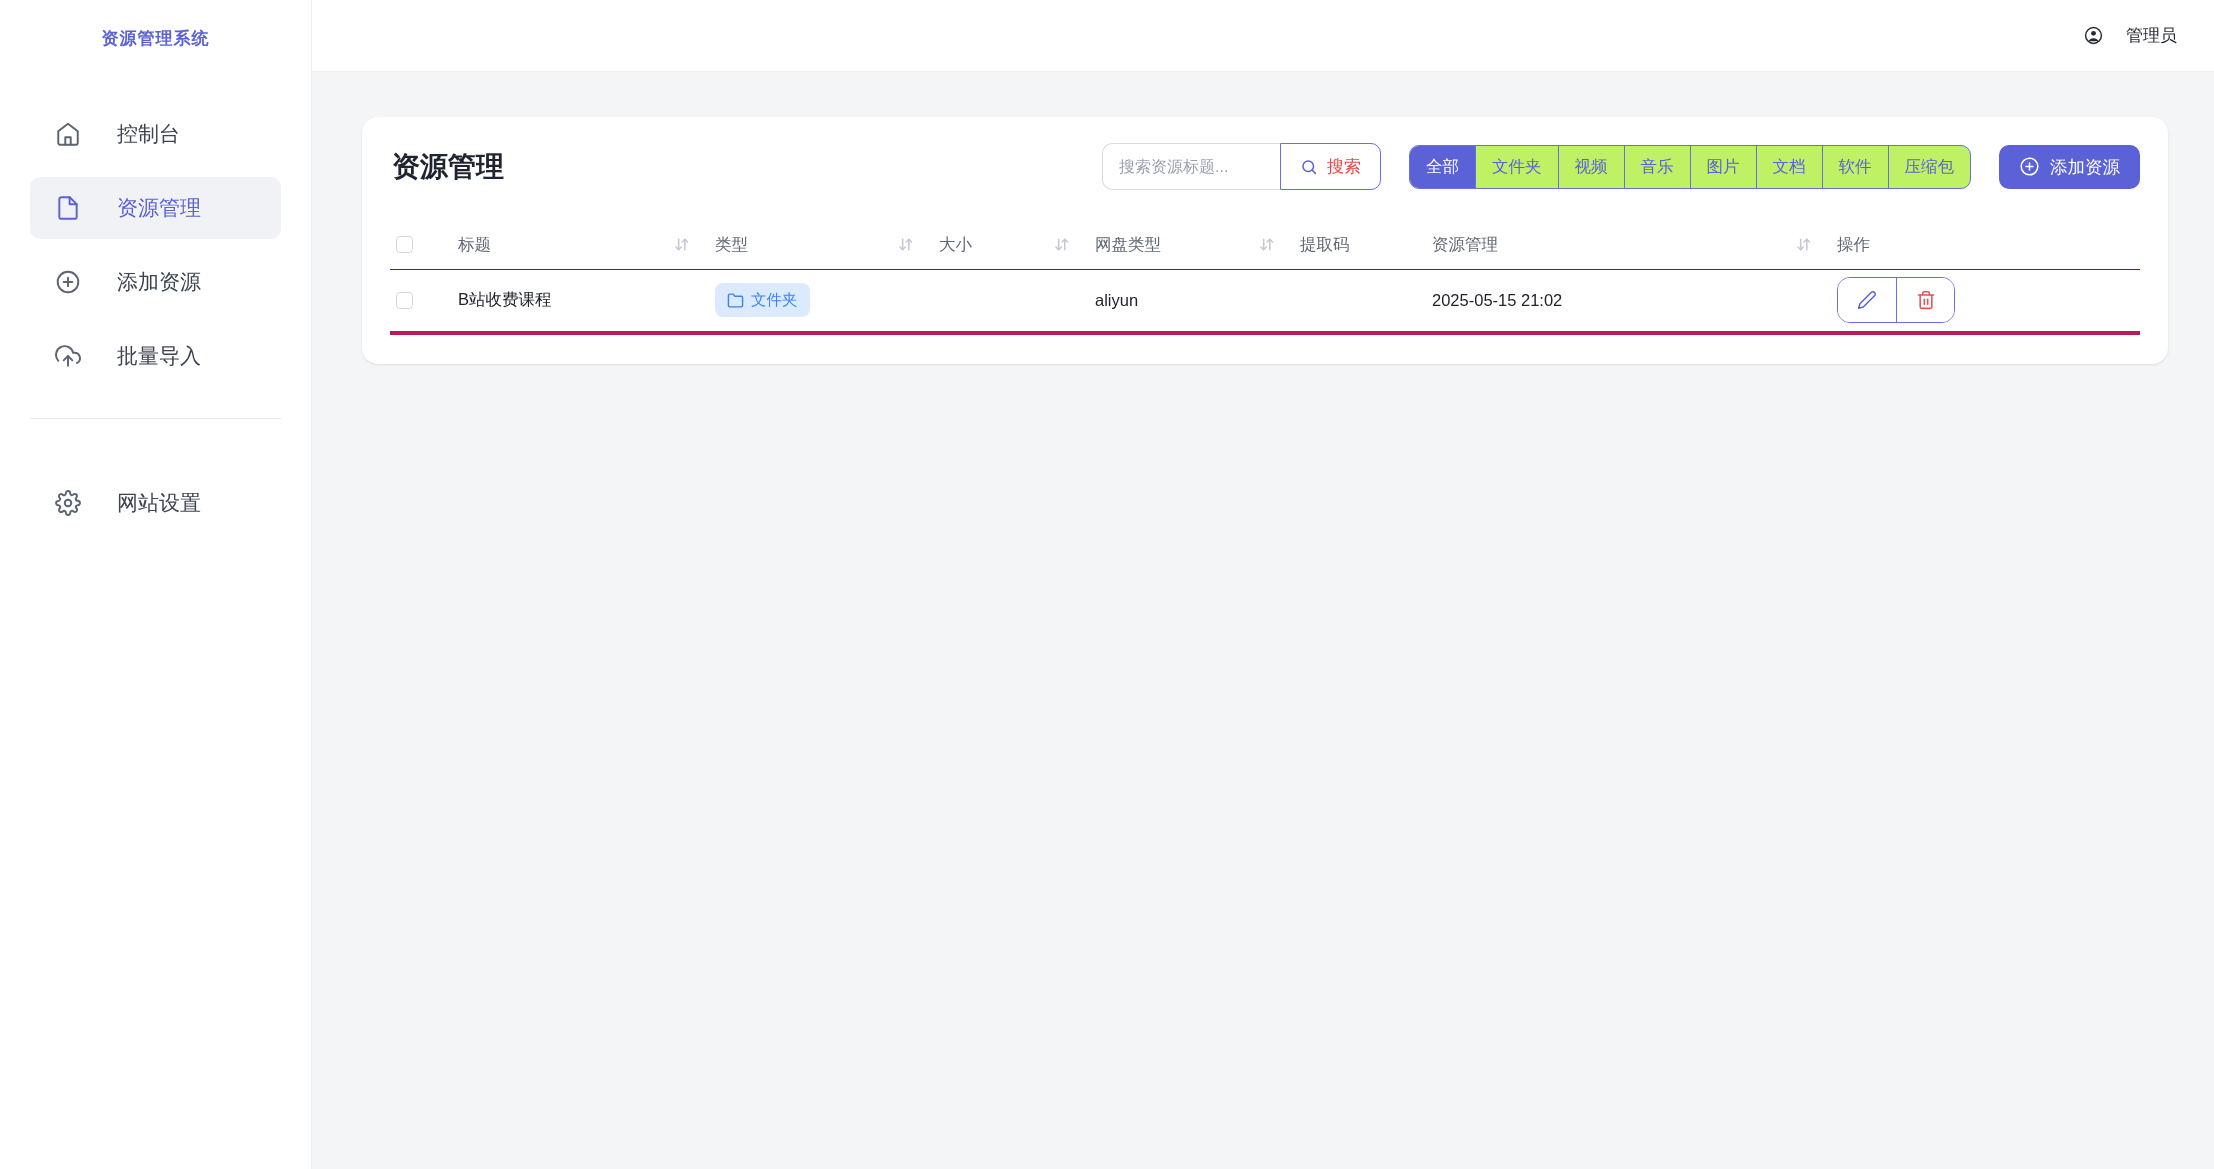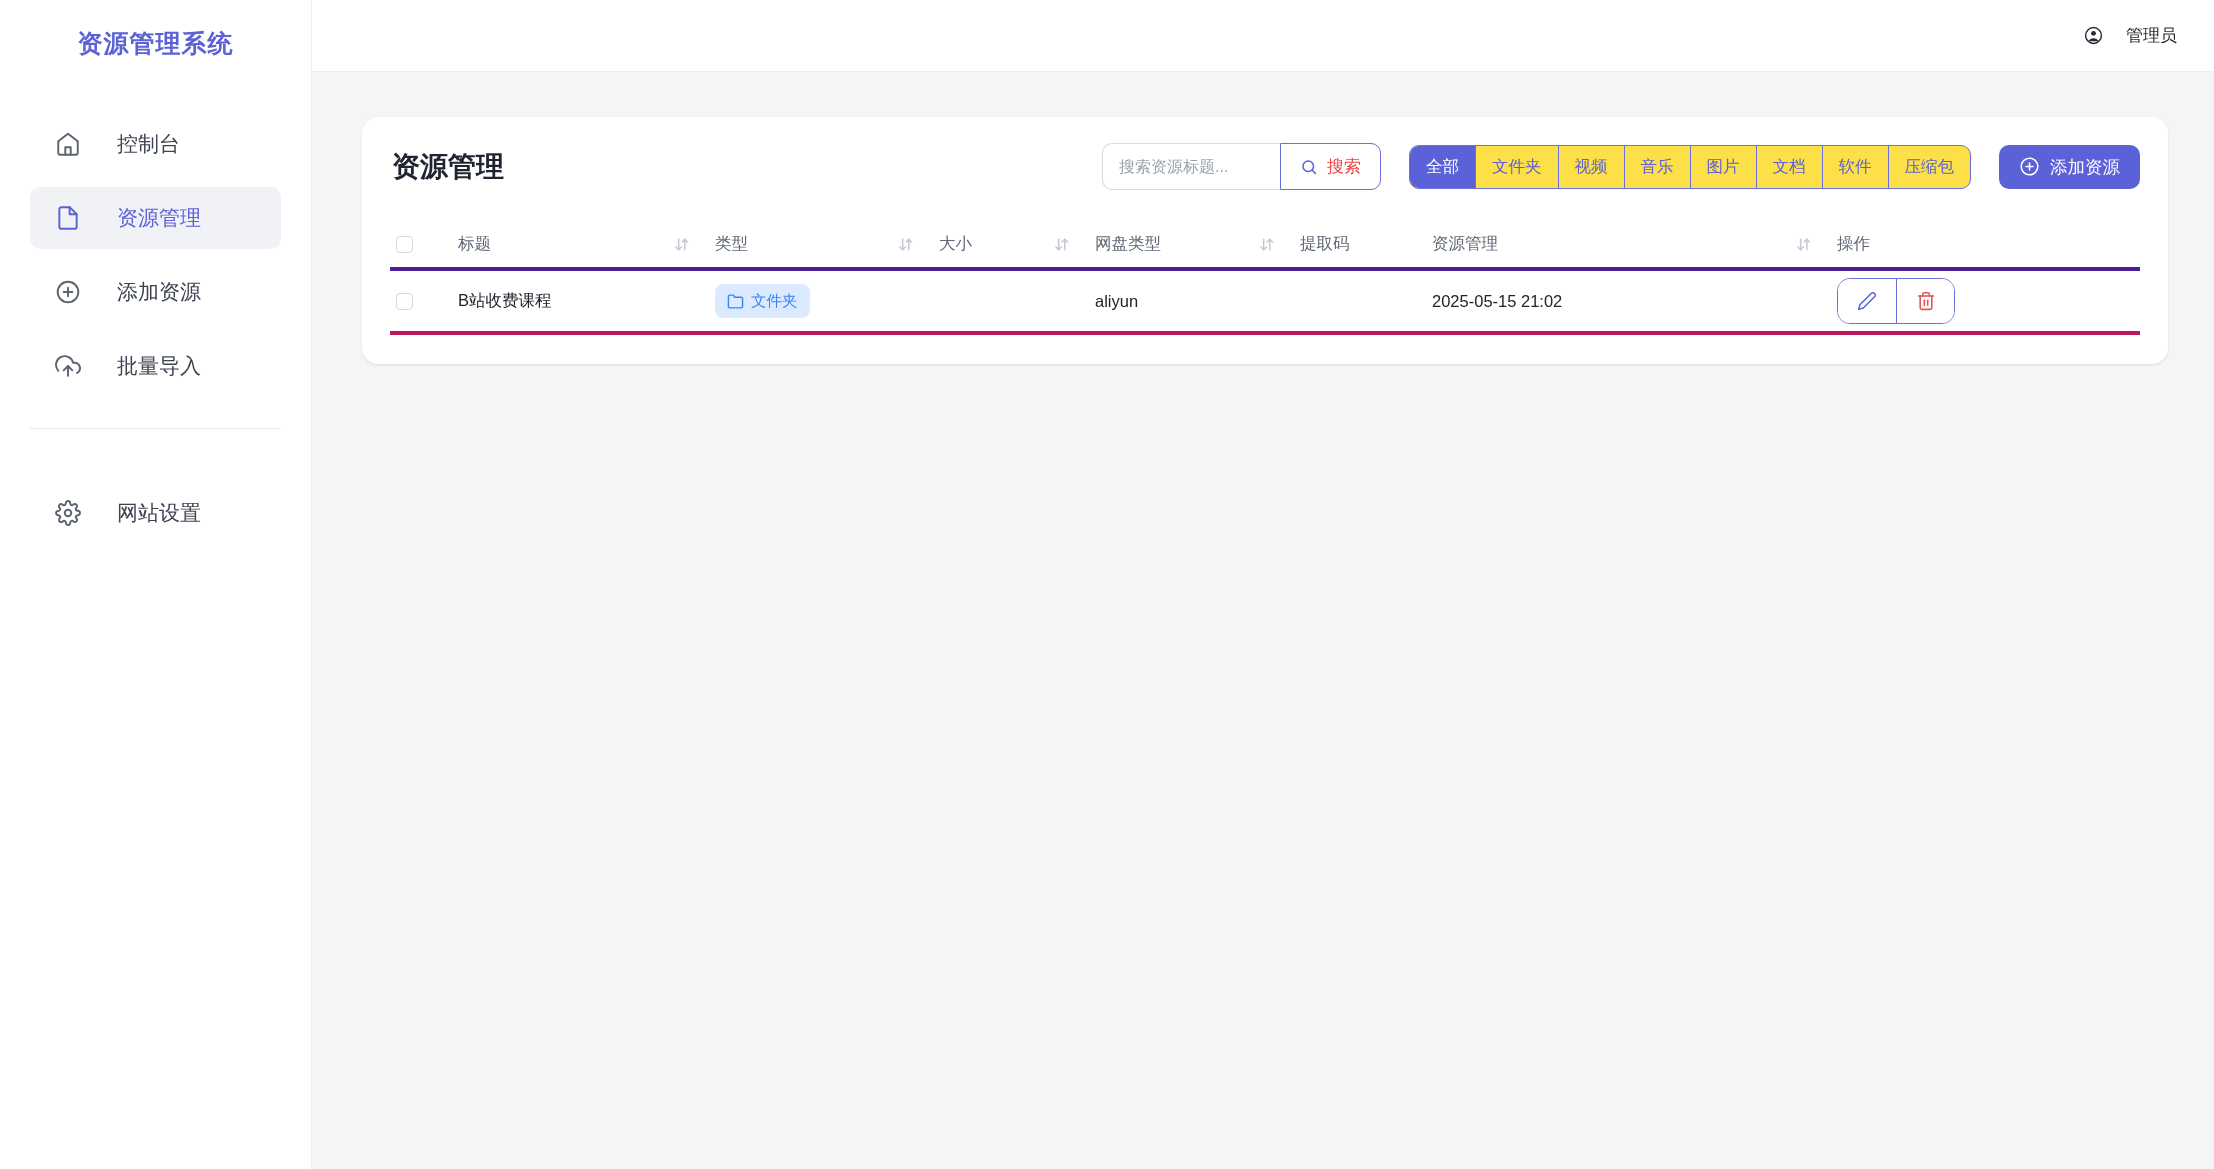--- a/index.html
+++ b/index.html
@@ -6,21 +6,21 @@
   html,body { width:2214px; height:1169px; }
   body {
     font-family:"Liberation Sans","DejaVu Sans",sans-serif;
     background:#f4f5f7; color:#20242c; overflow:hidden; position:relative;
   }
   svg { display:block; }
 
   
   .sidebar { position:absolute; left:0; top:0; bottom:0; width:312px;
     background:#fff; border-right:1px solid #ebedf0; z-index:3; }
-  .logo { margin-top:27px; text-align:center; font-size:25px; font-weight:bold;
+  .logo { margin-top:27px; text-align:center; font-size:17px; font-weight:bold;
     color:#5b61d6; letter-spacing:1px; }
   .nav { margin:53px 30px 0; display:flex; flex-direction:column; gap:12px; }
   .nav-item { display:flex; align-items:center; gap:36px; height:62px;
     padding-left:25px; border-radius:10px; font-size:21px; color:#3d4350; cursor:pointer; }
   .nav-item svg { width:26px; height:26px; color:#5d6472; flex:none; }
   .nav-item.active { background:#f1f2f6; color:#5b61d6; }
   .nav-item.active svg { color:#5b61d6; }
   .side-divider { margin:31px 30px; border:none; border-top:1px solid #e6e8ec; }
 
   
@@ -43,34 +43,34 @@
   .search-input { width:178px; border:1px solid #d6dae1; border-right:none;
     border-radius:10px 0 0 10px; padding:0 16px; font-size:16px; color:#333;
     outline:none; font-family:inherit; }
   .search-input::placeholder { color:#9aa1ad; }
   .search-btn { display:flex; align-items:center; gap:9px; padding:0 19px;
     border:1.5px solid #6a6ee0; border-radius:0 10px 10px 0; background:#fff;
     color:#ef4444; font-size:17px; cursor:pointer; font-family:inherit; }
   .search-btn svg { width:18px; height:18px; color:#5b61d6; }
 
   .filter-group { display:flex; align-items:stretch; height:44px; border:1.5px solid #6a6ee0;
-    border-radius:10px; overflow:hidden; background:#fde047; }
+    border-radius:10px; overflow:hidden; background:#bef264; }
   .filter-tab { display:flex; align-items:center; padding:0 16px; font-size:16.5px;
     color:#5b61d6; border-left:1.5px solid #6a6ee0; cursor:pointer; white-space:nowrap; }
   .filter-tab:first-child { border-left:none; }
   .filter-tab.active { background:#5b61d6; color:#fff; }
 
   .add-btn { display:flex; align-items:center; gap:10px; height:44px; padding:0 20px;
     background:#5b61d6; color:#fff; border:none; border-radius:10px; font-size:17.5px;
     cursor:pointer; font-family:inherit; }
   .add-btn svg { width:21px; height:21px; color:#fff; }
 
   
   table { width:100%; margin-top:31px; border-collapse:collapse; table-layout:fixed; }
-  th { height:48px; border-bottom:4px solid #4c1d95; font-weight:normal;
+  th { height:48px; border-bottom:1px solid #4c1d95; font-weight:normal;
     font-size:16.5px; color:#5f6775; text-align:left; vertical-align:middle; }
   .th-inner { display:flex; align-items:center; justify-content:space-between; padding-right:24px; }
   td { height:64px; border-bottom:4px solid #be185d; font-size:16.5px; color:#20242c;
     vertical-align:middle; }
   .sort-icon { width:19px; height:19px; color:#c3c8d1; flex:none; cursor:pointer; }
   .cb { appearance:none; -webkit-appearance:none; width:17px; height:17px; margin-left:6px;
     border:1.5px solid #d3d7de; border-radius:4px; background:#fff; cursor:pointer; display:block; }
 
   .badge { display:inline-flex; align-items:center; gap:7px; background:#dbeafe;
     color:#3b82f6; border-radius:8px; padding:0 12px; height:34px; font-size:15.5px; }

